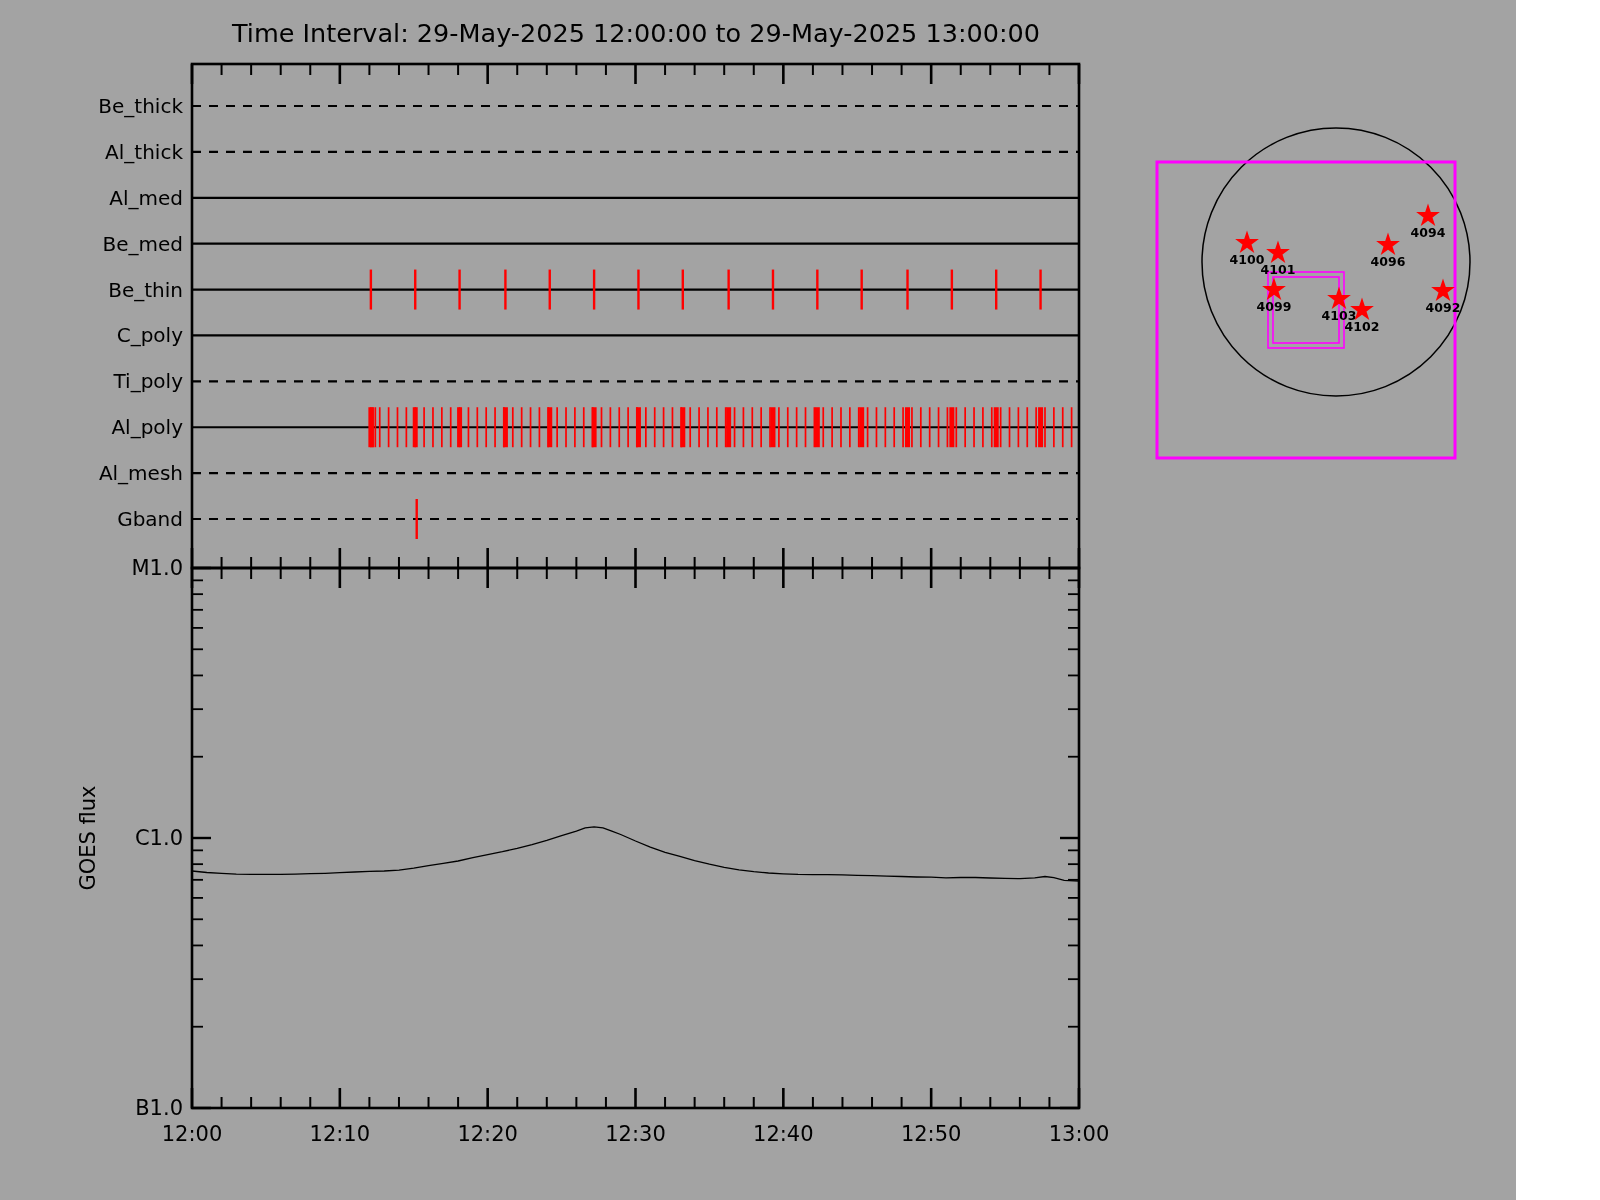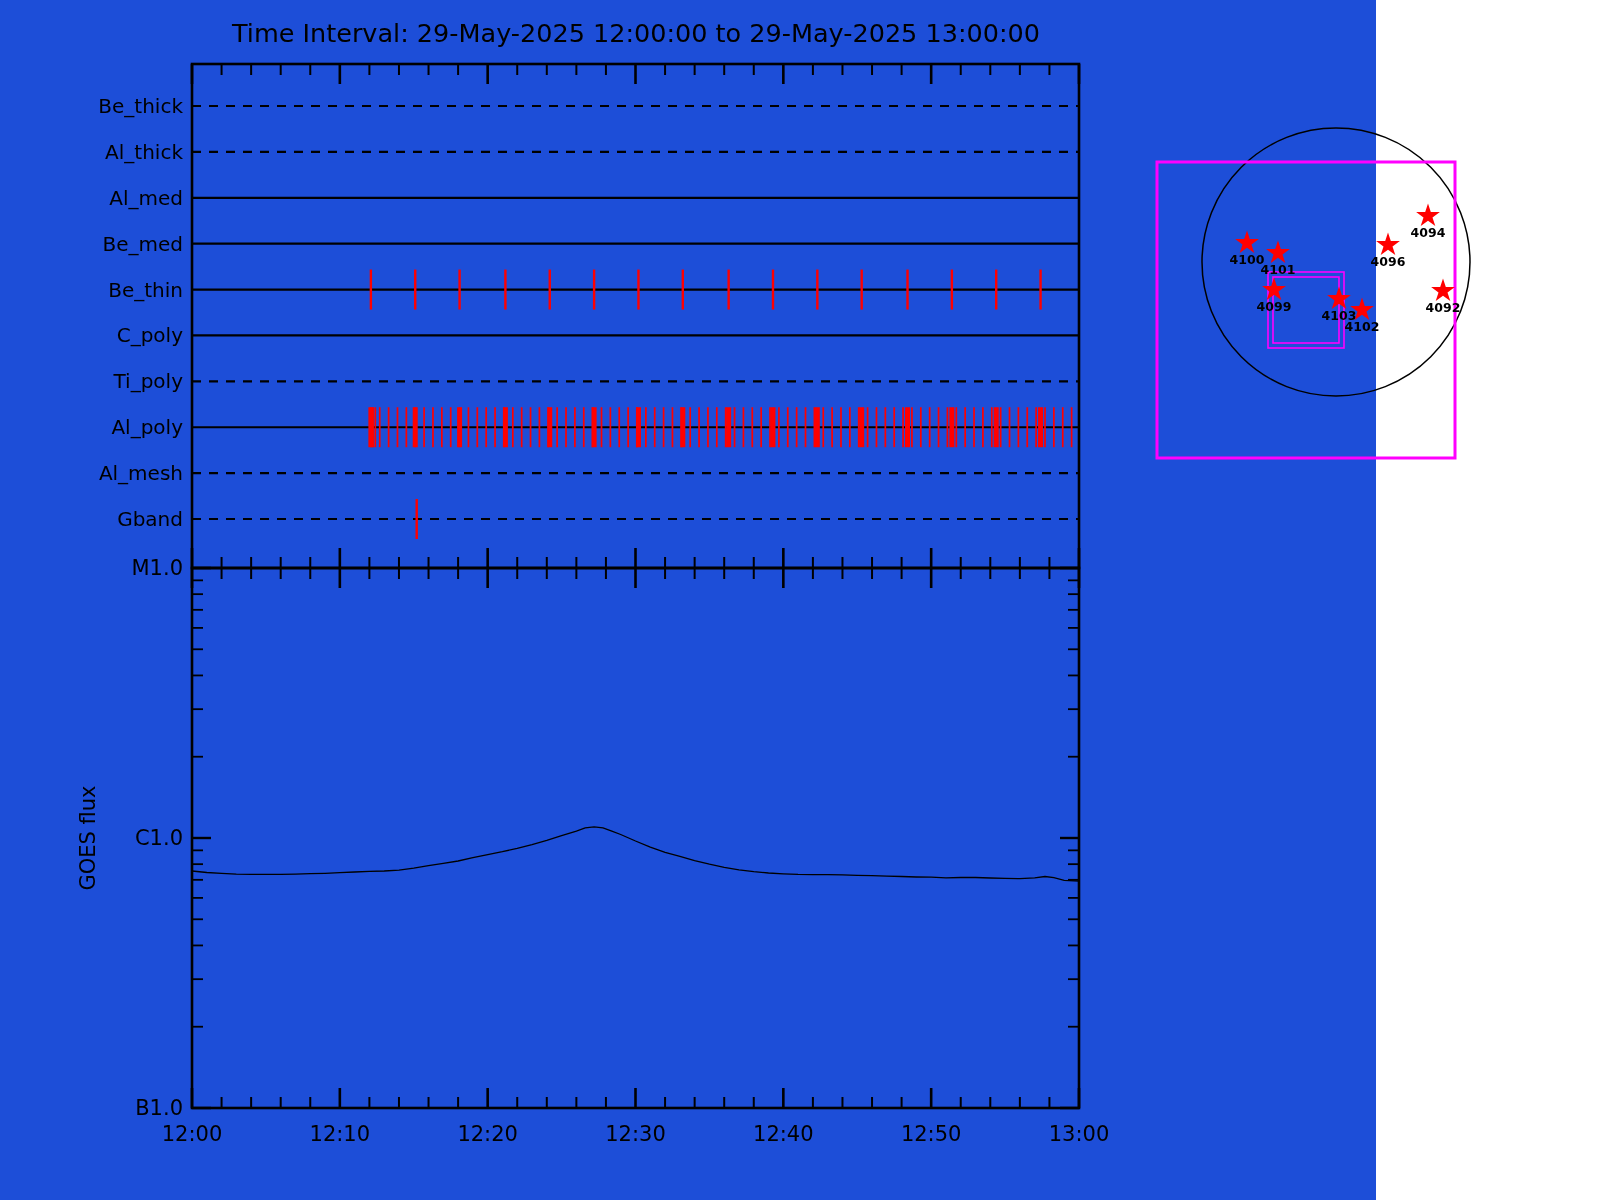--- a/index.html
+++ b/index.html
@@ -1,16 +1,16 @@
 <!DOCTYPE html>
 <html><head>
 <meta charset="utf-8">
 <style>
   html,body{margin:0;padding:0;background:#ffffff;}
-  #canvas{width:1376px;height:1200px;position:relative;background:#1d4ed8;
+  #canvas{width:1516px;height:1200px;position:relative;background:#a3a3a3;
           font-family:"DejaVu Sans",sans-serif;text-decoration:underline;}
   svg text{font-family:"DejaVu Sans",sans-serif;fill:#000000;}
 </style>
 </head>
 <body>
 
 <div id="canvas">
   <svg id="plot" width="1600" height="1200" viewBox="0 0 1600 1200">
     <text id="plot-title" x="636" y="42" text-anchor="middle" font-size="25.5">Time Interval: 29-May-2025 12:00:00 to 29-May-2025 13:00:00</text>
 

